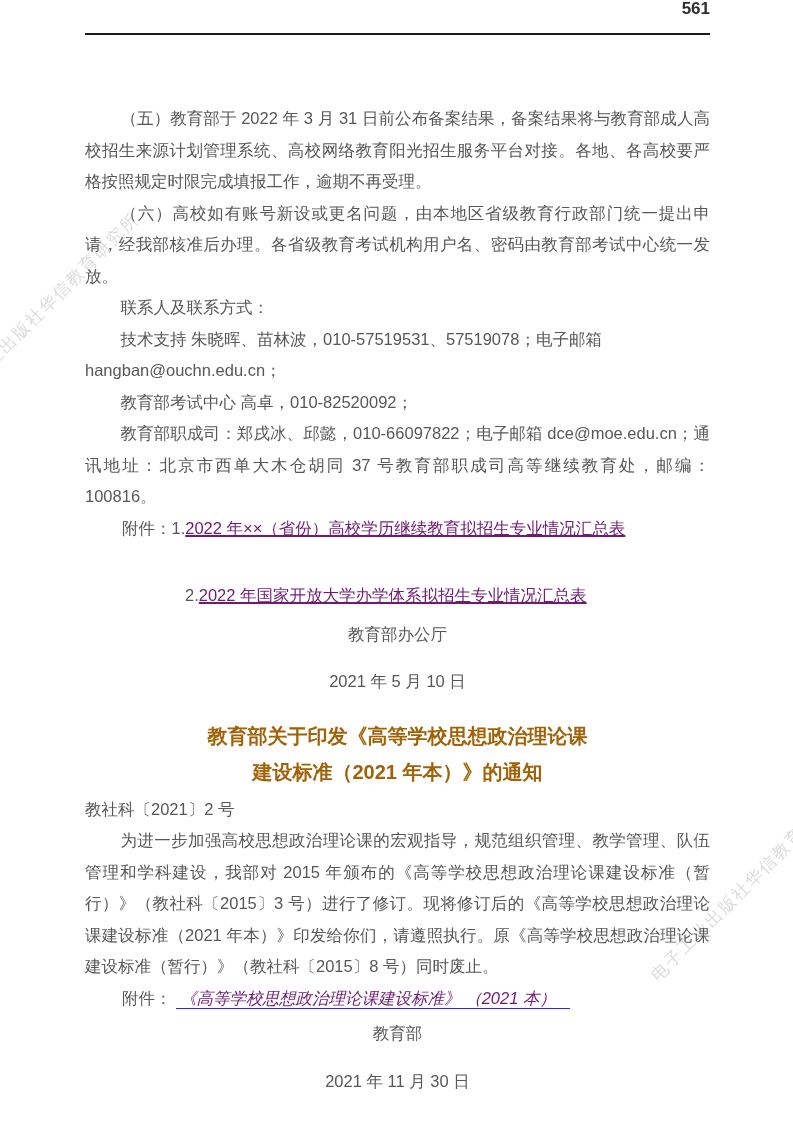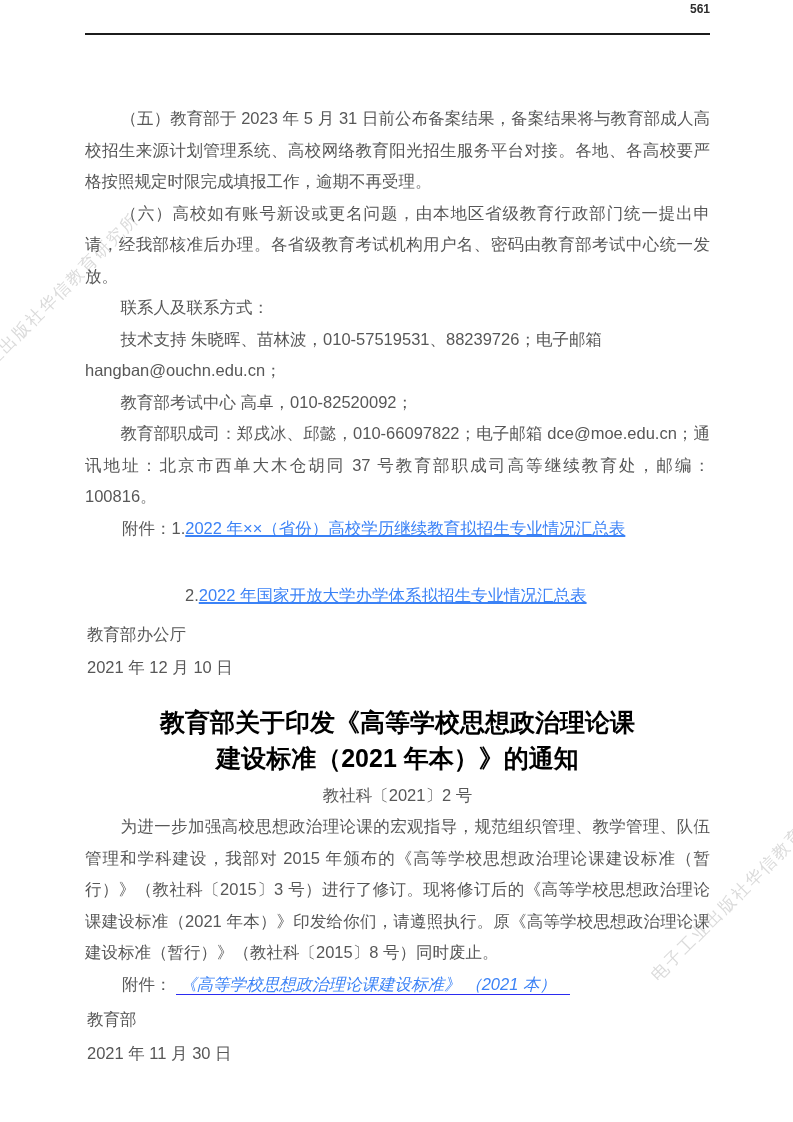--- a/index.html
+++ b/index.html
@@ -11,21 +11,21 @@
     overflow: hidden;
     font-family: "Liberation Sans", "DejaVu Sans", sans-serif;
     color: #575757;
     font-size: 16.5px;
     line-height: 31.5px;
   }
   .pageno {
     position: absolute;
     top: 1px;
     right: 83px;
-    font-size: 12px;
+    font-size: 17px;
     font-weight: 600;
     color: #2e2e2e;
     line-height: 16px;
   }
   .headrule {
     position: absolute;
     left: 85px;
     right: 83px;
     top: 33px;
     height: 0;
@@ -39,36 +39,36 @@
   }
   .para { margin: 0; text-align: justify; }
   .para.indent { text-indent: 2.15em; }
   .line { margin: 0; }
   .line.indent { text-indent: 2.15em; }
   .att-block { margin: 0; }
   .att-row { margin-left: 37px; white-space: nowrap; }
   .att-row.cont { margin-left: 100px; margin-top: 36px; }
   .att-num { color: #575757; }
   a.doclink {
-    color: #3b82f6;
+    color: #701a75;
     text-decoration: underline;
     text-decoration-thickness: 1.5px;
     cursor: pointer;
   }
-  .signoff { text-align: left; margin: 2px; }
+  .signoff { text-align: center; margin: 16px; }
   .signoff-block1 { margin-top: 7px; }
   .doc-title {
     margin: 20px 0 4px 0;
     text-align: center;
     font-weight: bold;
-    font-size: 25px;
+    font-size: 20px;
     line-height: 36px;
-    color: #000000;
+    color: #a16207;
   }
-  .doc-number { text-align: center; margin: 0; }
+  .doc-number { text-align: left; margin: 0; }
   .att-single { margin-left: 37px; white-space: nowrap; }
   a.doclink.boxed {
     text-decoration: none;
     border-bottom: 1.5px solid #2b2bf0;
     padding: 0 14px 1px 4px;
     font-style: italic;
   }
   .signoff2-sp { margin-top: 4px; }
   .watermark {
     position: absolute;
@@ -91,39 +91,39 @@
 <div class="page">
 
   <div class="pageno">561</div>
   <div class="headrule"></div>
 
   <div class="watermark wm-left">电子工业出版社华信教育研究所</div>
   <div class="watermark wm-right">电子工业出版社华信教育研究所</div>
 
   <div class="content">
 
-    <p class="para indent">（五）教育部于 2023 年 5 月 31 日前公布备案结果，备案结果将与教育部成人高校招生来源计划管理系统、高校网络教育阳光招生服务平台对接。各地、各高校要严格按照规定时限完成填报工作，逾期不再受理。</p>
+    <p class="para indent">（五）教育部于 2022 年 3 月 31 日前公布备案结果，备案结果将与教育部成人高校招生来源计划管理系统、高校网络教育阳光招生服务平台对接。各地、各高校要严格按照规定时限完成填报工作，逾期不再受理。</p>
     <p class="para indent">（六）高校如有账号新设或更名问题，由本地区省级教育行政部门统一提出申请，经我部核准后办理。各省级教育考试机构用户名、密码由教育部考试中心统一发放。</p>
     <p class="line indent">联系人及联系方式：</p>
-    <p class="line indent">技术支持 朱晓晖、苗林波，010-57519531、88239726；电子邮箱</p>
+    <p class="line indent">技术支持 朱晓晖、苗林波，010-57519531、57519078；电子邮箱</p>
     <p class="line">hangban@ouchn.edu.cn；</p>
     <p class="line indent">教育部考试中心 高卓，010-82520092；</p>
     <p class="para indent">教育部职成司：郑戌冰、邱懿，010-66097822；电子邮箱 dce@moe.edu.cn；通讯地址：北京市西单大木仓胡同 37 号教育部职成司高等继续教育处，邮编：100816。</p>
 
     <div class="att-block">
       <div class="att-row">
         <span>附件：</span><span class="att-num">1.</span><a class="doclink">2022 年××（省份）高校学历继续教育拟招生专业情况汇总表</a>
       </div>
       <div class="att-row cont">
         <span class="att-num">2.</span><a class="doclink">2022 年国家开放大学办学体系拟招生专业情况汇总表</a>
       </div>
     </div>
 
     <p class="signoff signoff-block1">教育部办公厅</p>
-    <p class="signoff">2021 年 12 月 10 日</p>
+    <p class="signoff">2021 年 5 月 10 日</p>
 
     <h1 class="doc-title">
       <span>教育部关于印发《高等学校思想政治理论课</span><br>
       <span>建设标准（2021 年本）》的通知</span>
     </h1>
 
     <p class="doc-number">教社科〔2021〕2 号</p>
     <p class="para indent">为进一步加强高校思想政治理论课的宏观指导，规范组织管理、教学管理、队伍管理和学科建设，我部对 2015 年颁布的《高等学校思想政治理论课建设标准（暂行）》（教社科〔2015〕3 号）进行了修订。现将修订后的《高等学校思想政治理论课建设标准（2021 年本）》印发给你们，请遵照执行。原《高等学校思想政治理论课建设标准（暂行）》（教社科〔2015〕8 号）同时废止。</p>
 
     <div class="att-single">

